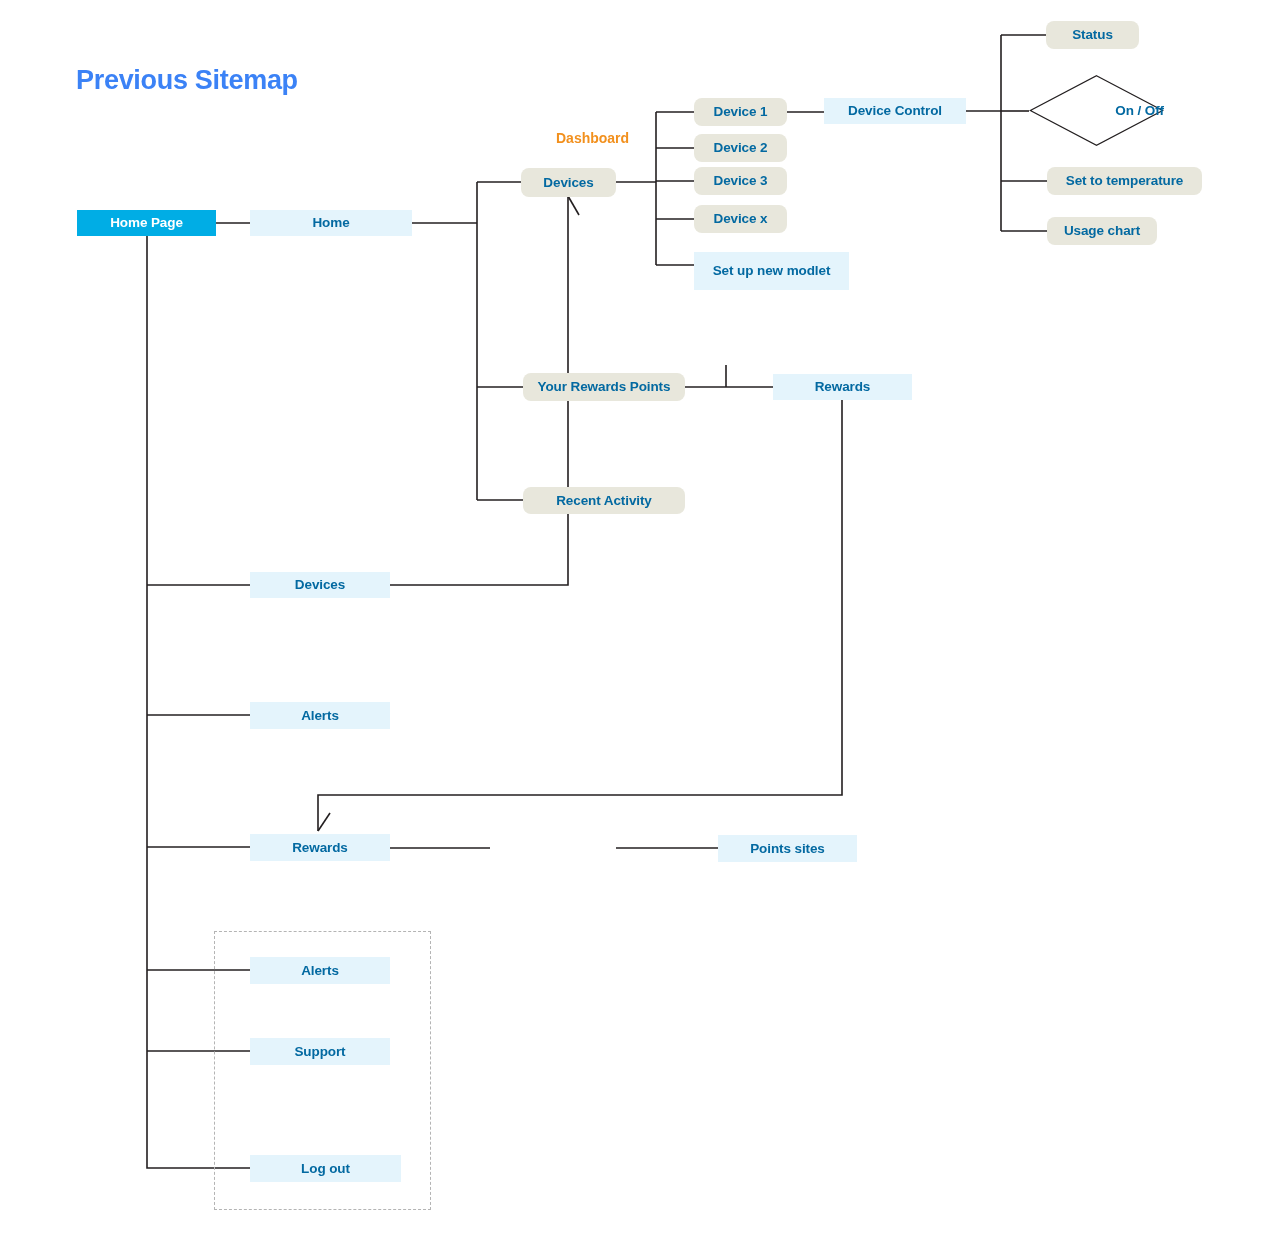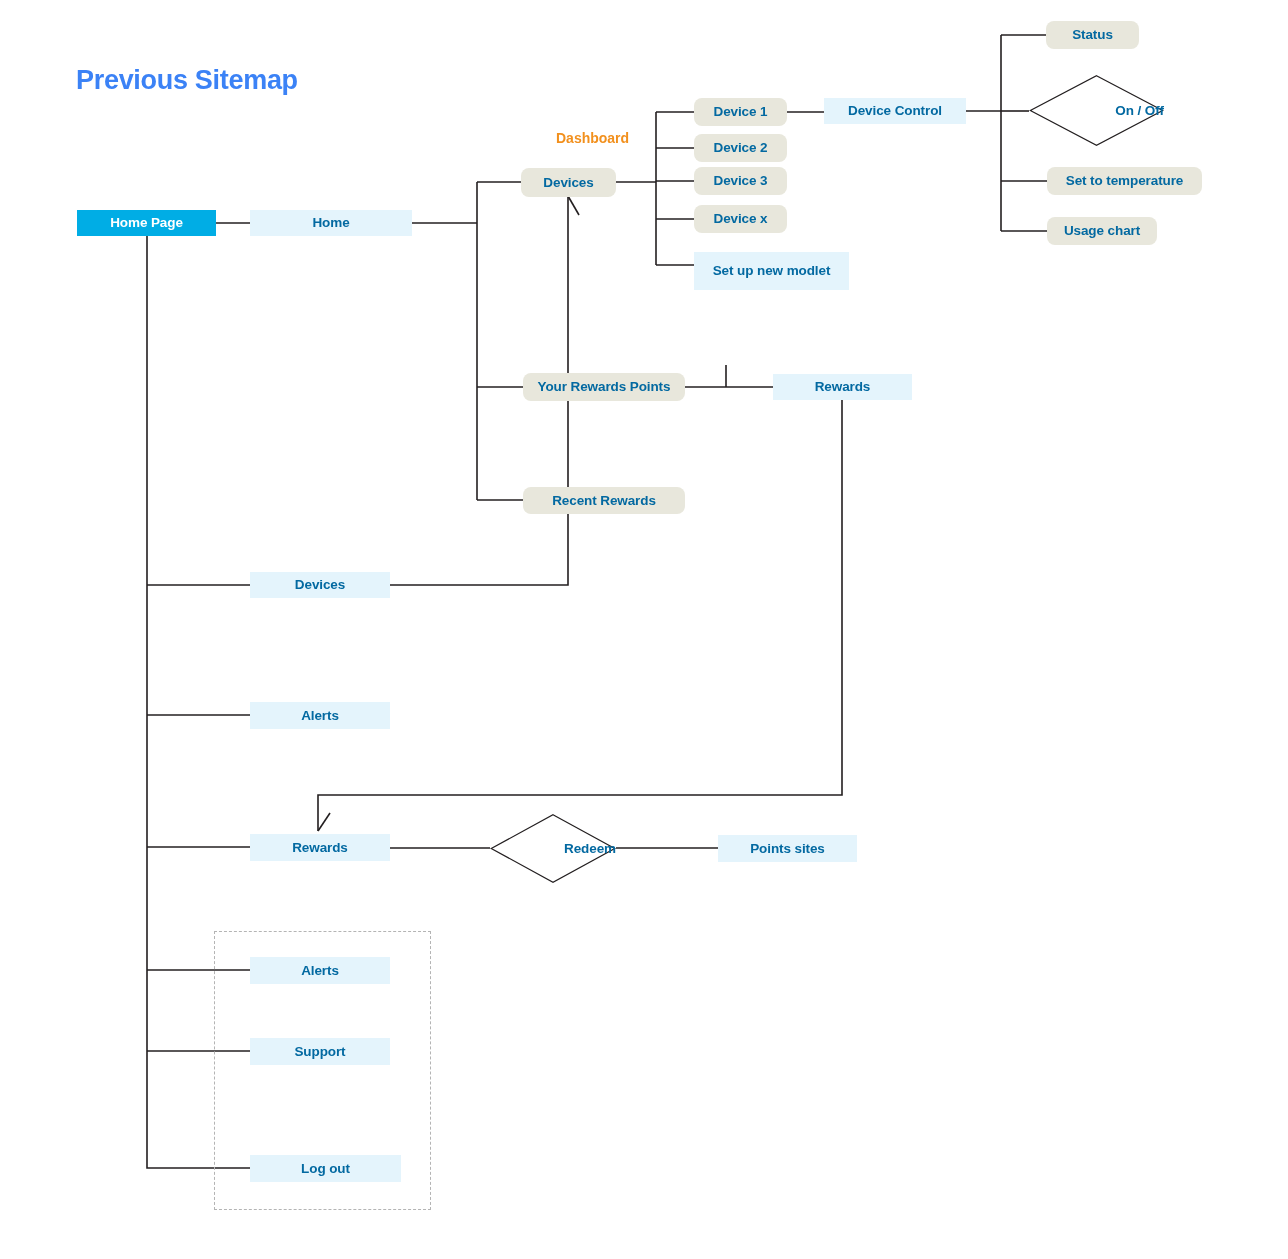--- a/index.html
+++ b/index.html
@@ -199,37 +199,31 @@
   <div class="node beige" style="left: 1047px; top: 217px; width: 110px; height: 28px;">
     <span>Usage chart</span>
   </div>
   <div class="node beige" style="left: 523px; top: 373px; width: 162px; height: 28px;">
     <span>Your Rewards Points</span>
   </div>
   <div class="node blue" style="left: 773px; top: 374px; width: 139px; height: 26px;">
     <span>Rewards</span>
   </div>
   <div class="node beige" style="left: 523px; top: 487px; width: 162px; height: 27px;">
-    <span>Recent Rewards</span>
+    <span>Recent Activity</span>
   </div>
   <div class="node blue" style="left: 250px; top: 572px; width: 140px; height: 26px;">
     <span>Devices</span>
   </div>
   <div class="node blue" style="left: 250px; top: 702px; width: 140px; height: 27px;">
     <span>Alerts</span>
   </div>
   <div class="node blue" style="left: 250px; top: 834px; width: 140px; height: 27px;">
     <span>Rewards</span>
   </div>
-  <div class="node diamond" style="left: 490px; top: 814px; width: 126px; height: 69px;">
-    <svg class="diamond-shape" viewBox="0 0 100 100" preserveAspectRatio="none">
-      <polygon points="50,1 99,50 50,99 1,50" fill="#ffffff" stroke="#231f20" stroke-width="1.2" vector-effect="non-scaling-stroke"></polygon>
-    </svg>
-    <span class="diamond-label">Redeem</span>
-  </div>
   <div class="node blue" style="left: 718px; top: 835px; width: 139px; height: 27px;">
     <span>Points sites</span>
   </div>
   <div class="node blue" style="left: 250px; top: 957px; width: 140px; height: 27px;">
     <span>Alerts</span>
   </div>
   <div class="node blue" style="left: 250px; top: 1038px; width: 140px; height: 27px;">
     <span>Support</span>
   </div>
   <div class="node blue" style="left: 250px; top: 1155px; width: 151px; height: 27px;">

